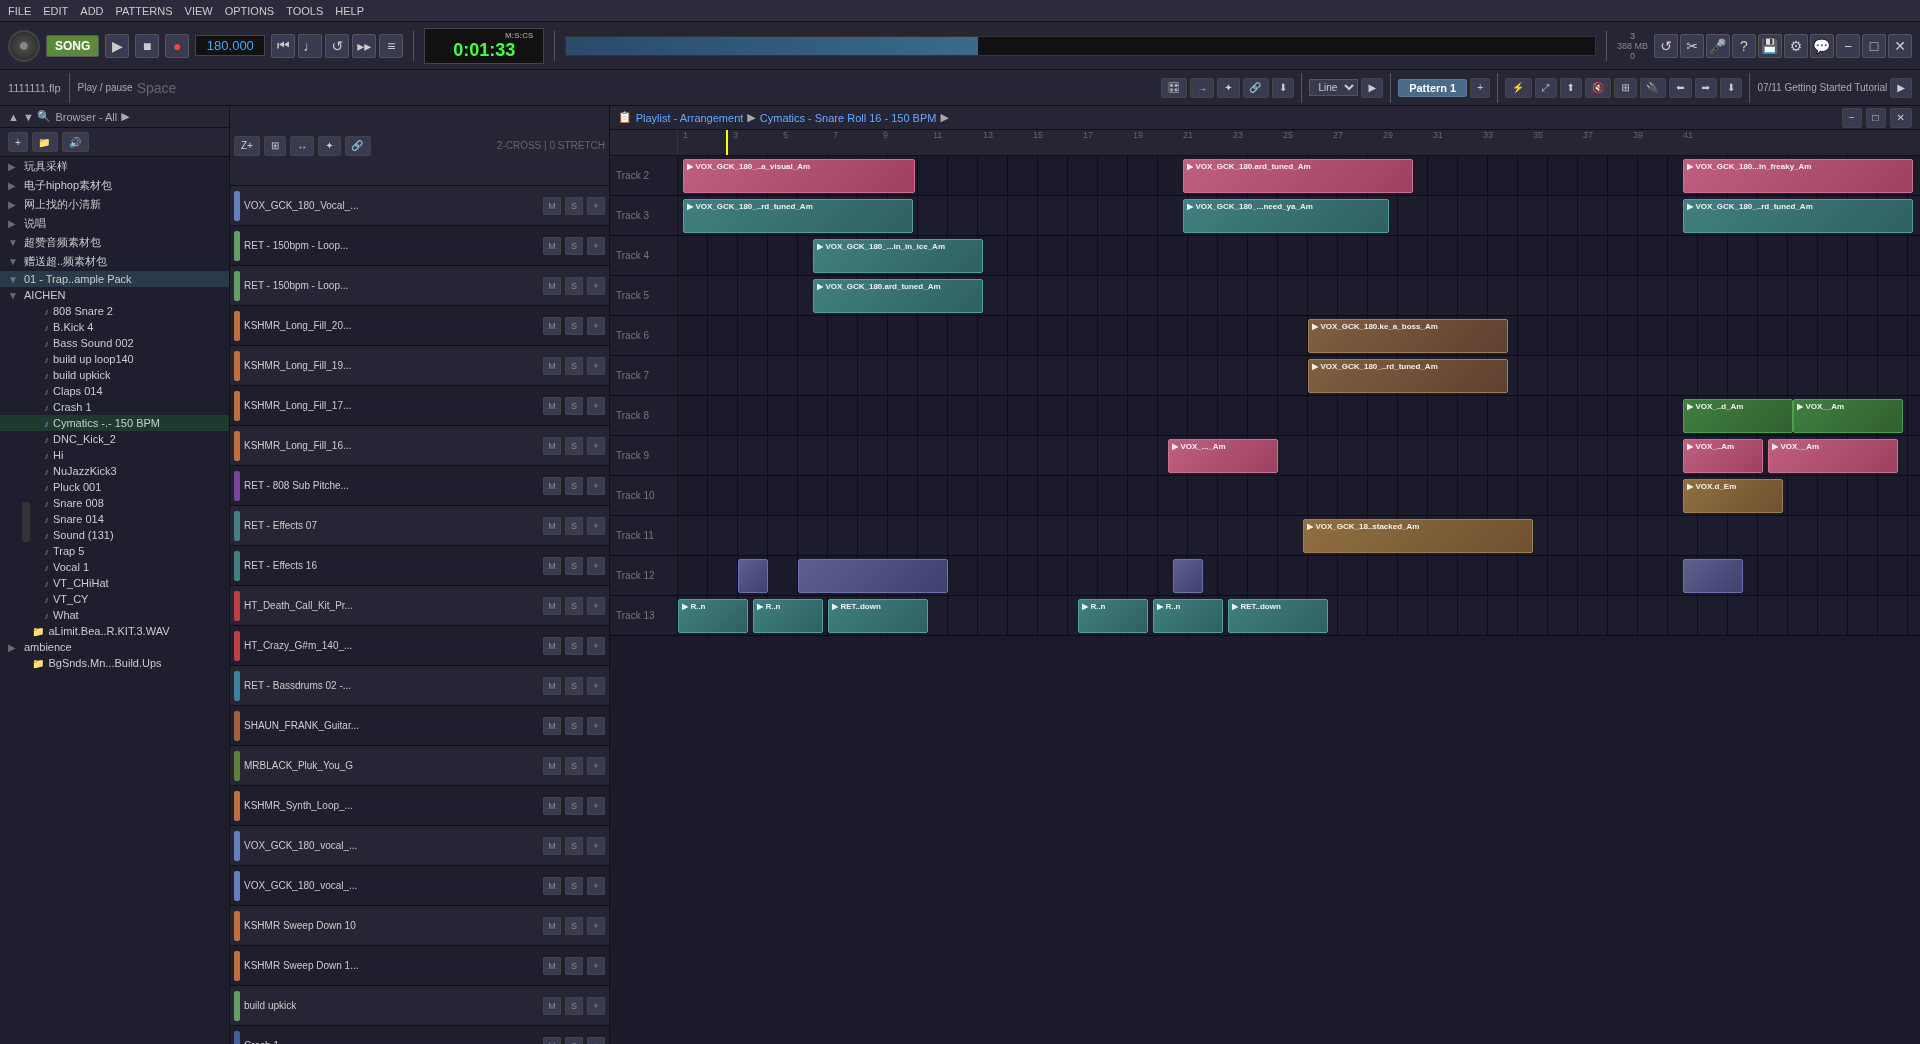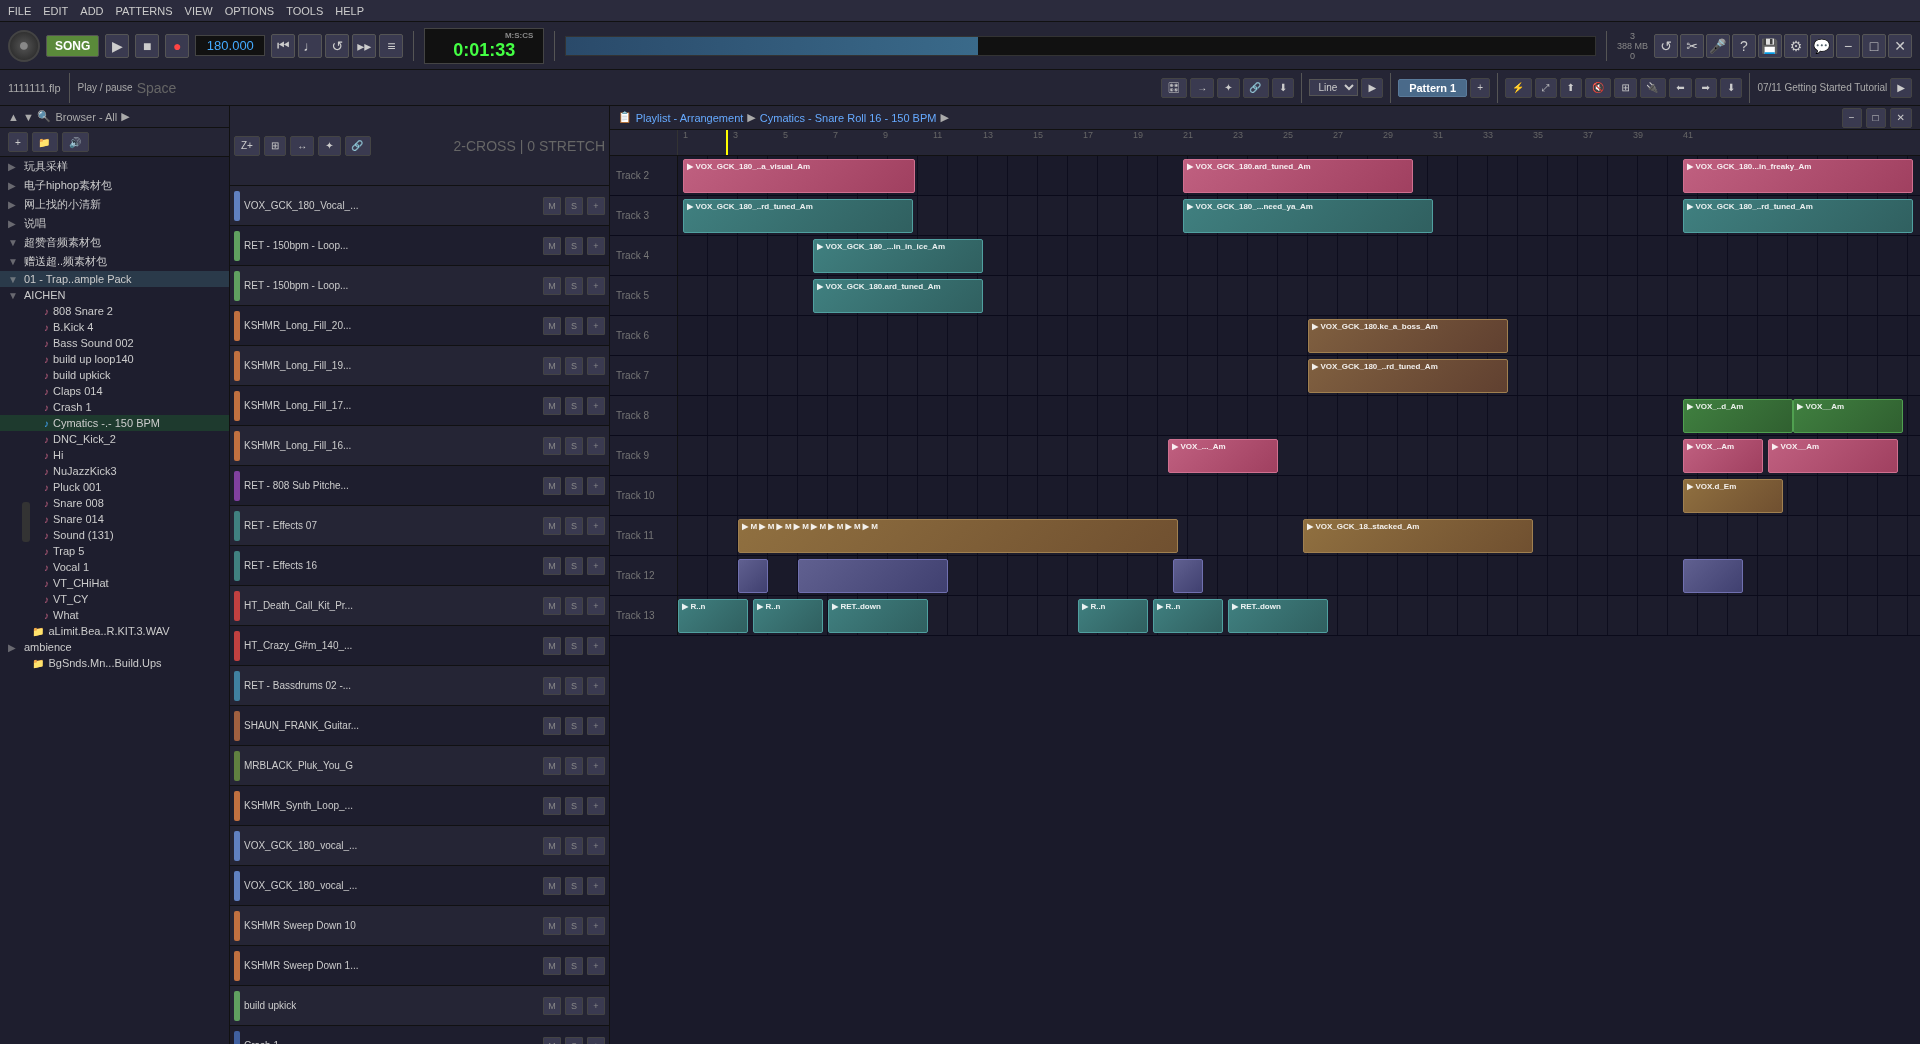--- a/index.html
+++ b/index.html
@@ -330,21 +330,21 @@
 
   <div id="track-headers">
 
     <div id="track-headers-top">
       <button class="tb2-btn">Z+</button>
       <button class="tb2-btn">⊞</button>
       <button class="tb2-btn">↔</button>
       <button class="tb2-btn">✦</button>
       <button class="tb2-btn">🔗</button>
       <div style="flex:1"></div>
-      <div style="font-size:14px;color:#666;text-align:right;">2-CROSS | 0 STRETCH</div>
+      <div style="font-size:10px;color:#666;text-align:right;">2-CROSS | 0 STRETCH</div>
     </div>
     <div id="tracks-list">
 
       <div class="track-header" style="background:#252535;">
         <div class="track-color" style="background:#6080c0;"></div>
         <div class="track-name">VOX_GCK_180_Vocal_...</div>
         <div class="track-btn">M</div>
         <div class="track-btn">S</div>
         <div class="track-btn">+</div>
       </div>
@@ -582,21 +582,21 @@
           </div>
         </div>
       </div>
 
       <div class="track-row-container" style="background:#1c1c2c;">
         <div class="row-label">Track 3</div>
         <div class="row-clips">
           <div class="clip-block clip-teal" style="left:5px;width:230px;">
             <div class="clip-title">▶ VOX_GCK_180_..rd_tuned_Am</div>
           </div>
-          <div class="clip-block clip-teal" style="left:505px;width:250px;">
+          <div class="clip-block clip-teal" style="left:505px;width:206px;">
             <div class="clip-title">▶ VOX_GCK_180_...need_ya_Am</div>
           </div>
           <div class="clip-block clip-teal" style="left:1005px;width:230px;">
             <div class="clip-title">▶ VOX_GCK_180_..rd_tuned_Am</div>
           </div>
         </div>
       </div>
 
       <div class="track-row-container">
         <div class="row-label">Track 4</div>
@@ -667,23 +667,20 @@
           <div class="clip-block clip-orange" style="left:1005px;width:100px;">
             <div class="clip-title">▶ VOX.d_Em</div>
           </div>
         </div>
       </div>
 
       <div class="track-row-container" style="background:#1c1c2c;">
         <div class="row-label">Track 11</div>
         <div class="row-clips">
 
-          <div class="clip-block clip-orange" style="left:60px;width:440px;">
-            <div class="clip-title">▶ M ▶ M ▶ M ▶ M ▶ M ▶ M ▶ M ▶ M</div>
-          </div>
           <div class="clip-block clip-orange" style="left:625px;width:230px;">
             <div class="clip-title">▶ VOX_GCK_18..stacked_Am</div>
           </div>
         </div>
       </div>
 
       <div class="track-row-container">
         <div class="row-label">Track 12</div>
         <div class="row-clips">
           <div class="clip-block clip-purple" style="left:60px;width:30px;">

